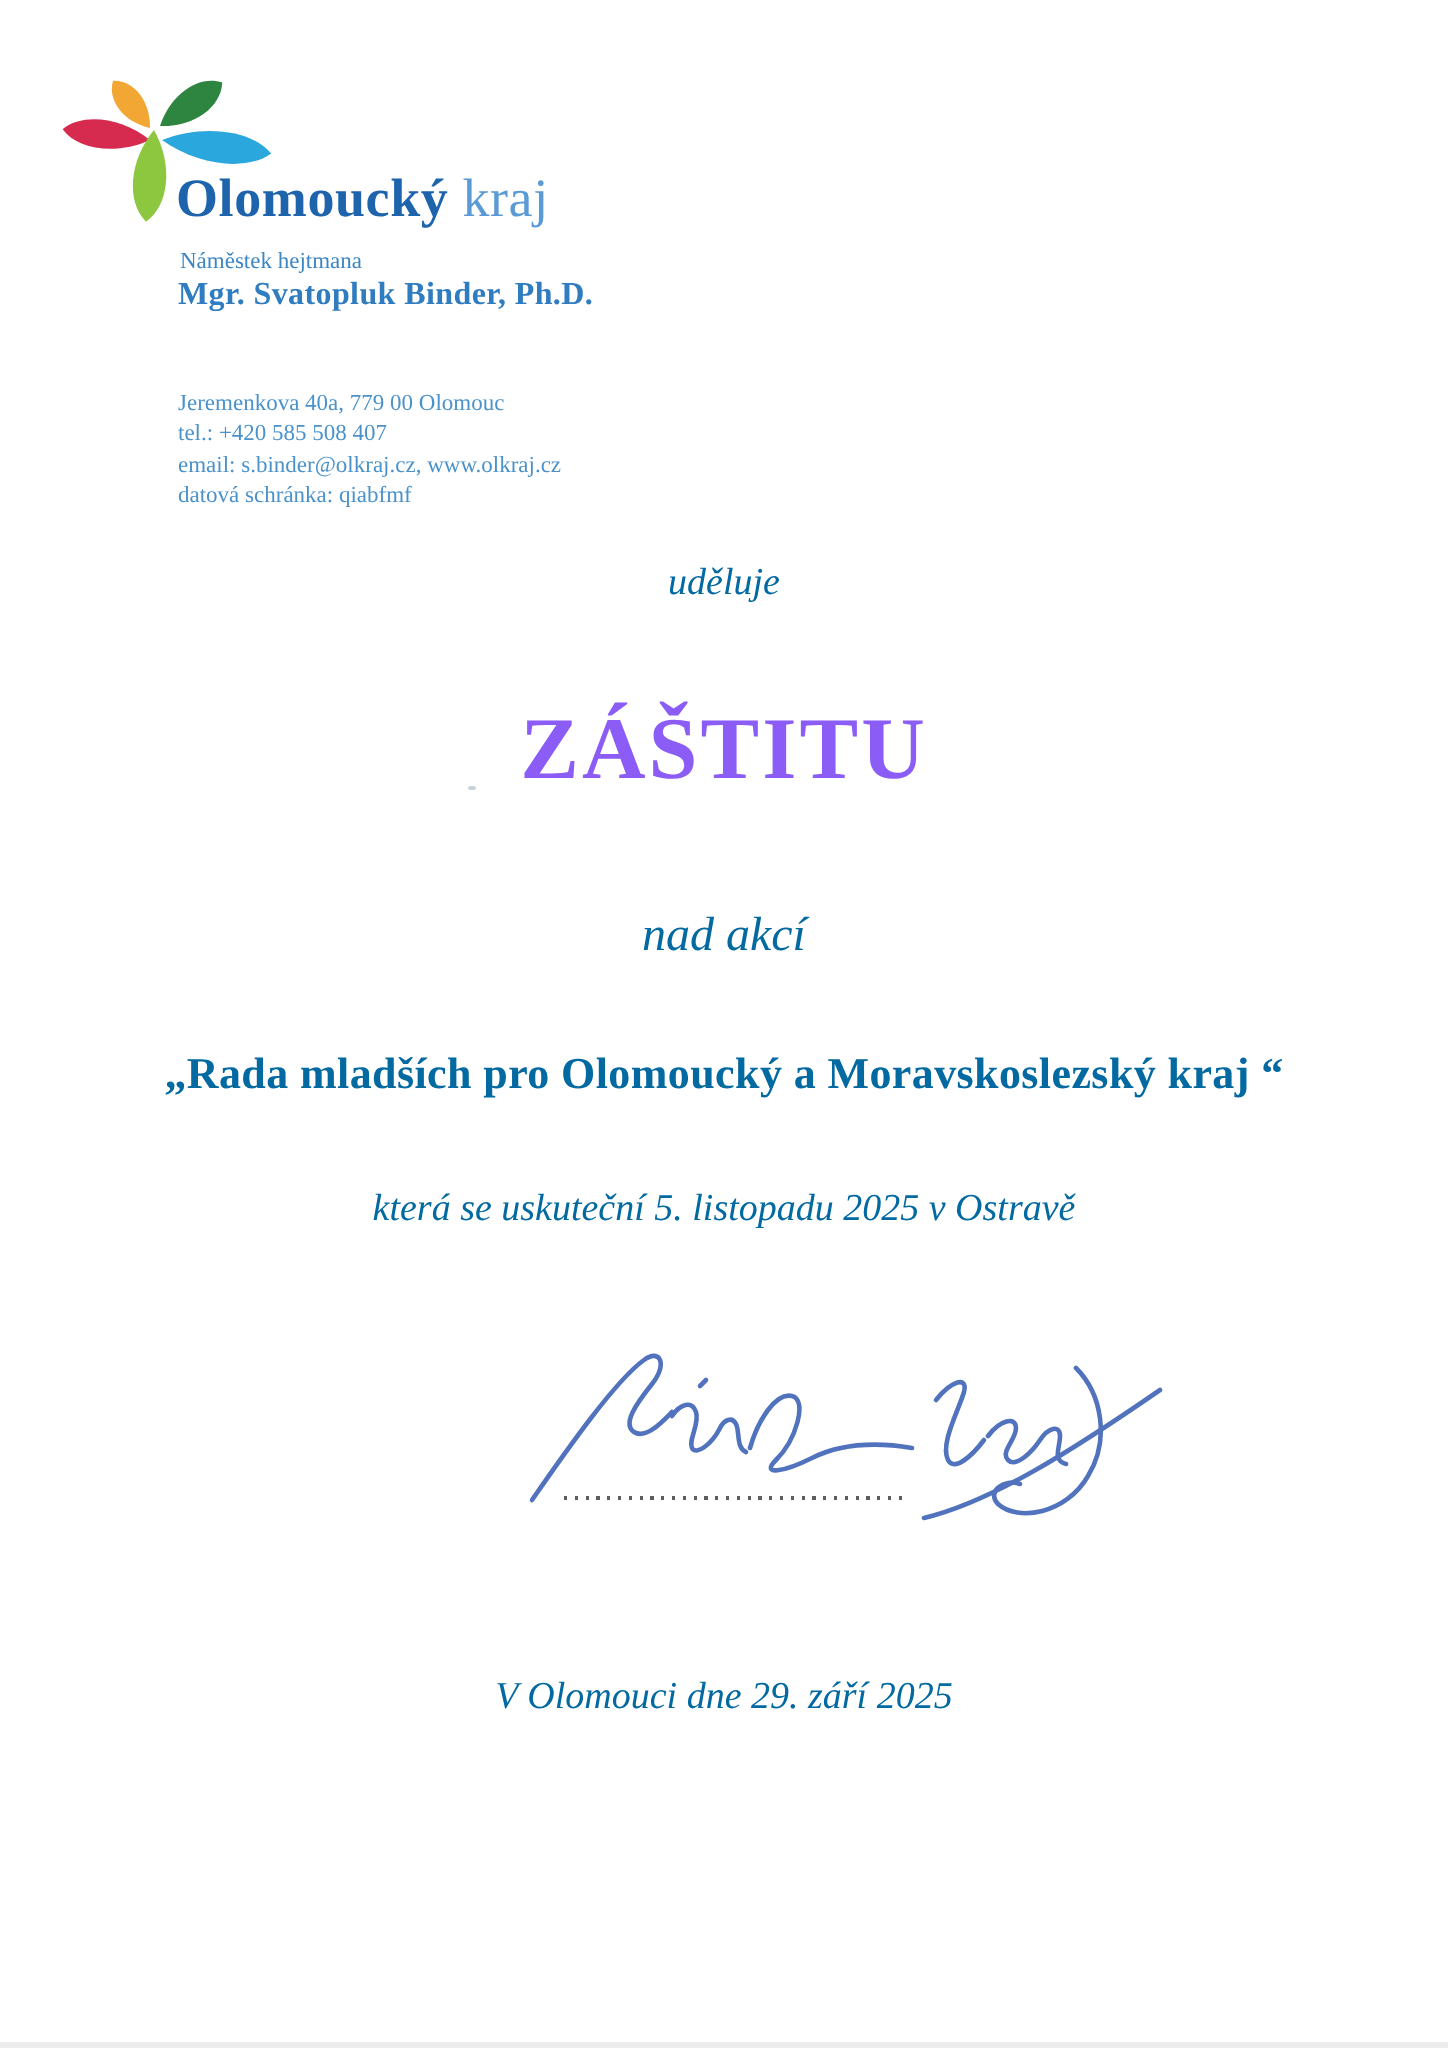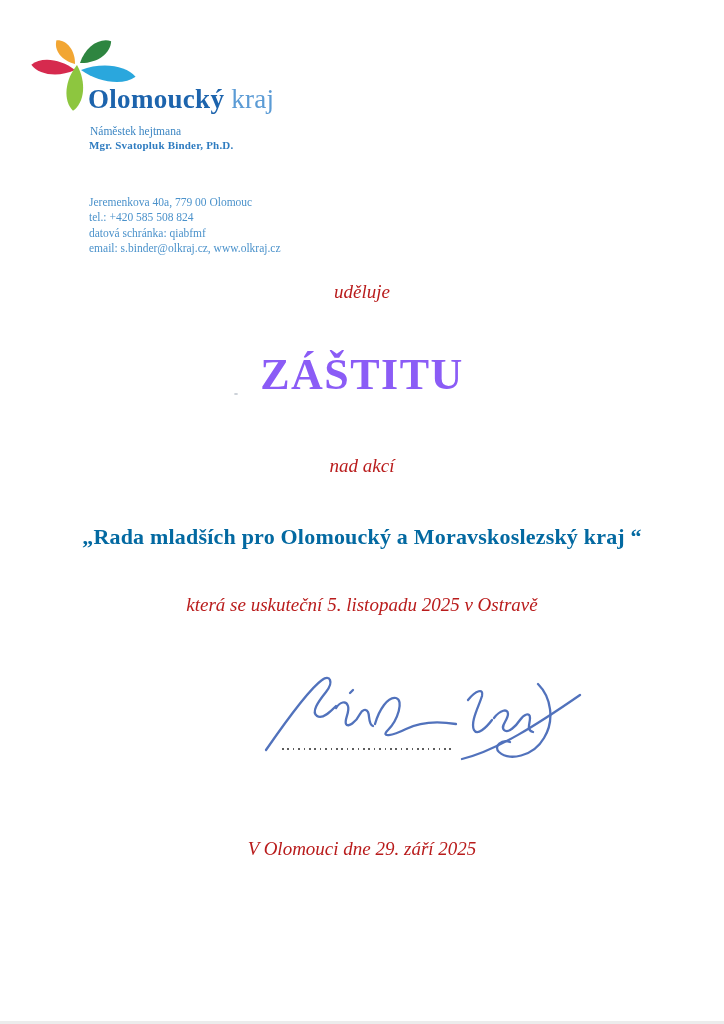--- a/index.html
+++ b/index.html
@@ -24,35 +24,35 @@
     font-size:27px;font-weight:bold;color:#1d64ad;
     letter-spacing:.3px;white-space:nowrap;
   }
   .orgname .light{font-weight:400;color:#5b9bd5;margin-left:7px;}
   .official-title{
     position:absolute;left:90px;top:125px;
     font-size:11.5px;color:#3c86c3;
   }
   .official-name{
     position:absolute;left:89px;top:139px;
-    font-size:11px;font-weight:bold;color:#2f7cc0;letter-spacing:.2px;
+    font-size:16px;font-weight:bold;color:#2f7cc0;letter-spacing:.2px;
   }
   .address{
     position:absolute;left:89px;top:171px;
     font-size:11.5px;line-height:15.3px;color:#4b92cb;margin-top:24px;
   }
 
   
-  .center-line{position:absolute;left:0;right:0;text-align:center;color:#b91c1c;}
+  .center-line{position:absolute;left:0;right:0;text-align:center;color:#0369a1;}
   .grants{top:281px;font-size:19px;font-style:italic;}
   .patronage{
     top:349px;font-size:44px;font-weight:bold;color:#8b5cf6;
     letter-spacing:1.5px;font-style:normal;
   }
-  .over-event{top:455px;font-size:19px;font-style:italic;}
+  .over-event{top:455px;font-size:24px;font-style:italic;}
   .event-name{top:504px;font-size:22px;font-weight:bold;color:#0369a1;letter-spacing:.2px;margin-top:20px;}
   .event-date{top:594px;font-size:19px;font-style:italic;}
   .place-date{top:838px;font-size:19px;font-style:italic;}
 
   
   .signature{position:absolute;left:256px;top:666px;width:332px;height:108px;}
   .sig-dots{
     position:absolute;left:282px;top:748px;width:172px;height:2px;
     background-image:repeating-linear-gradient(to right,#5d5d5d 0 1.6px,transparent 1.6px 5.4px);
   }
@@ -84,23 +84,23 @@
     </g>
   </svg>
 
   <div class="orgname"><span>Olomoucký</span><span class="light">kraj</span></div>
 
   <div class="official-title">Náměstek hejtmana</div>
   <div class="official-name">Mgr. Svatopluk Binder, Ph.D.</div>
 
   <div class="address">
     <div>Jeremenkova 40a, 779 00 Olomouc</div>
-    <div>tel.: +420 585 508 824</div>
+    <div>tel.: +420 585 508 407</div>
+    <div>email: s.binder@olkraj.cz, www.olkraj.cz</div>
     <div>datová schránka: qiabfmf</div>
-    <div>email: s.binder@olkraj.cz, www.olkraj.cz</div>
   </div>
 
   <div class="center-line grants">uděluje</div>
 
   <div class="speck"></div>
 
   <div class="center-line patronage">ZÁŠTITU</div>
 
   <div class="center-line over-event">nad akcí</div>
 

